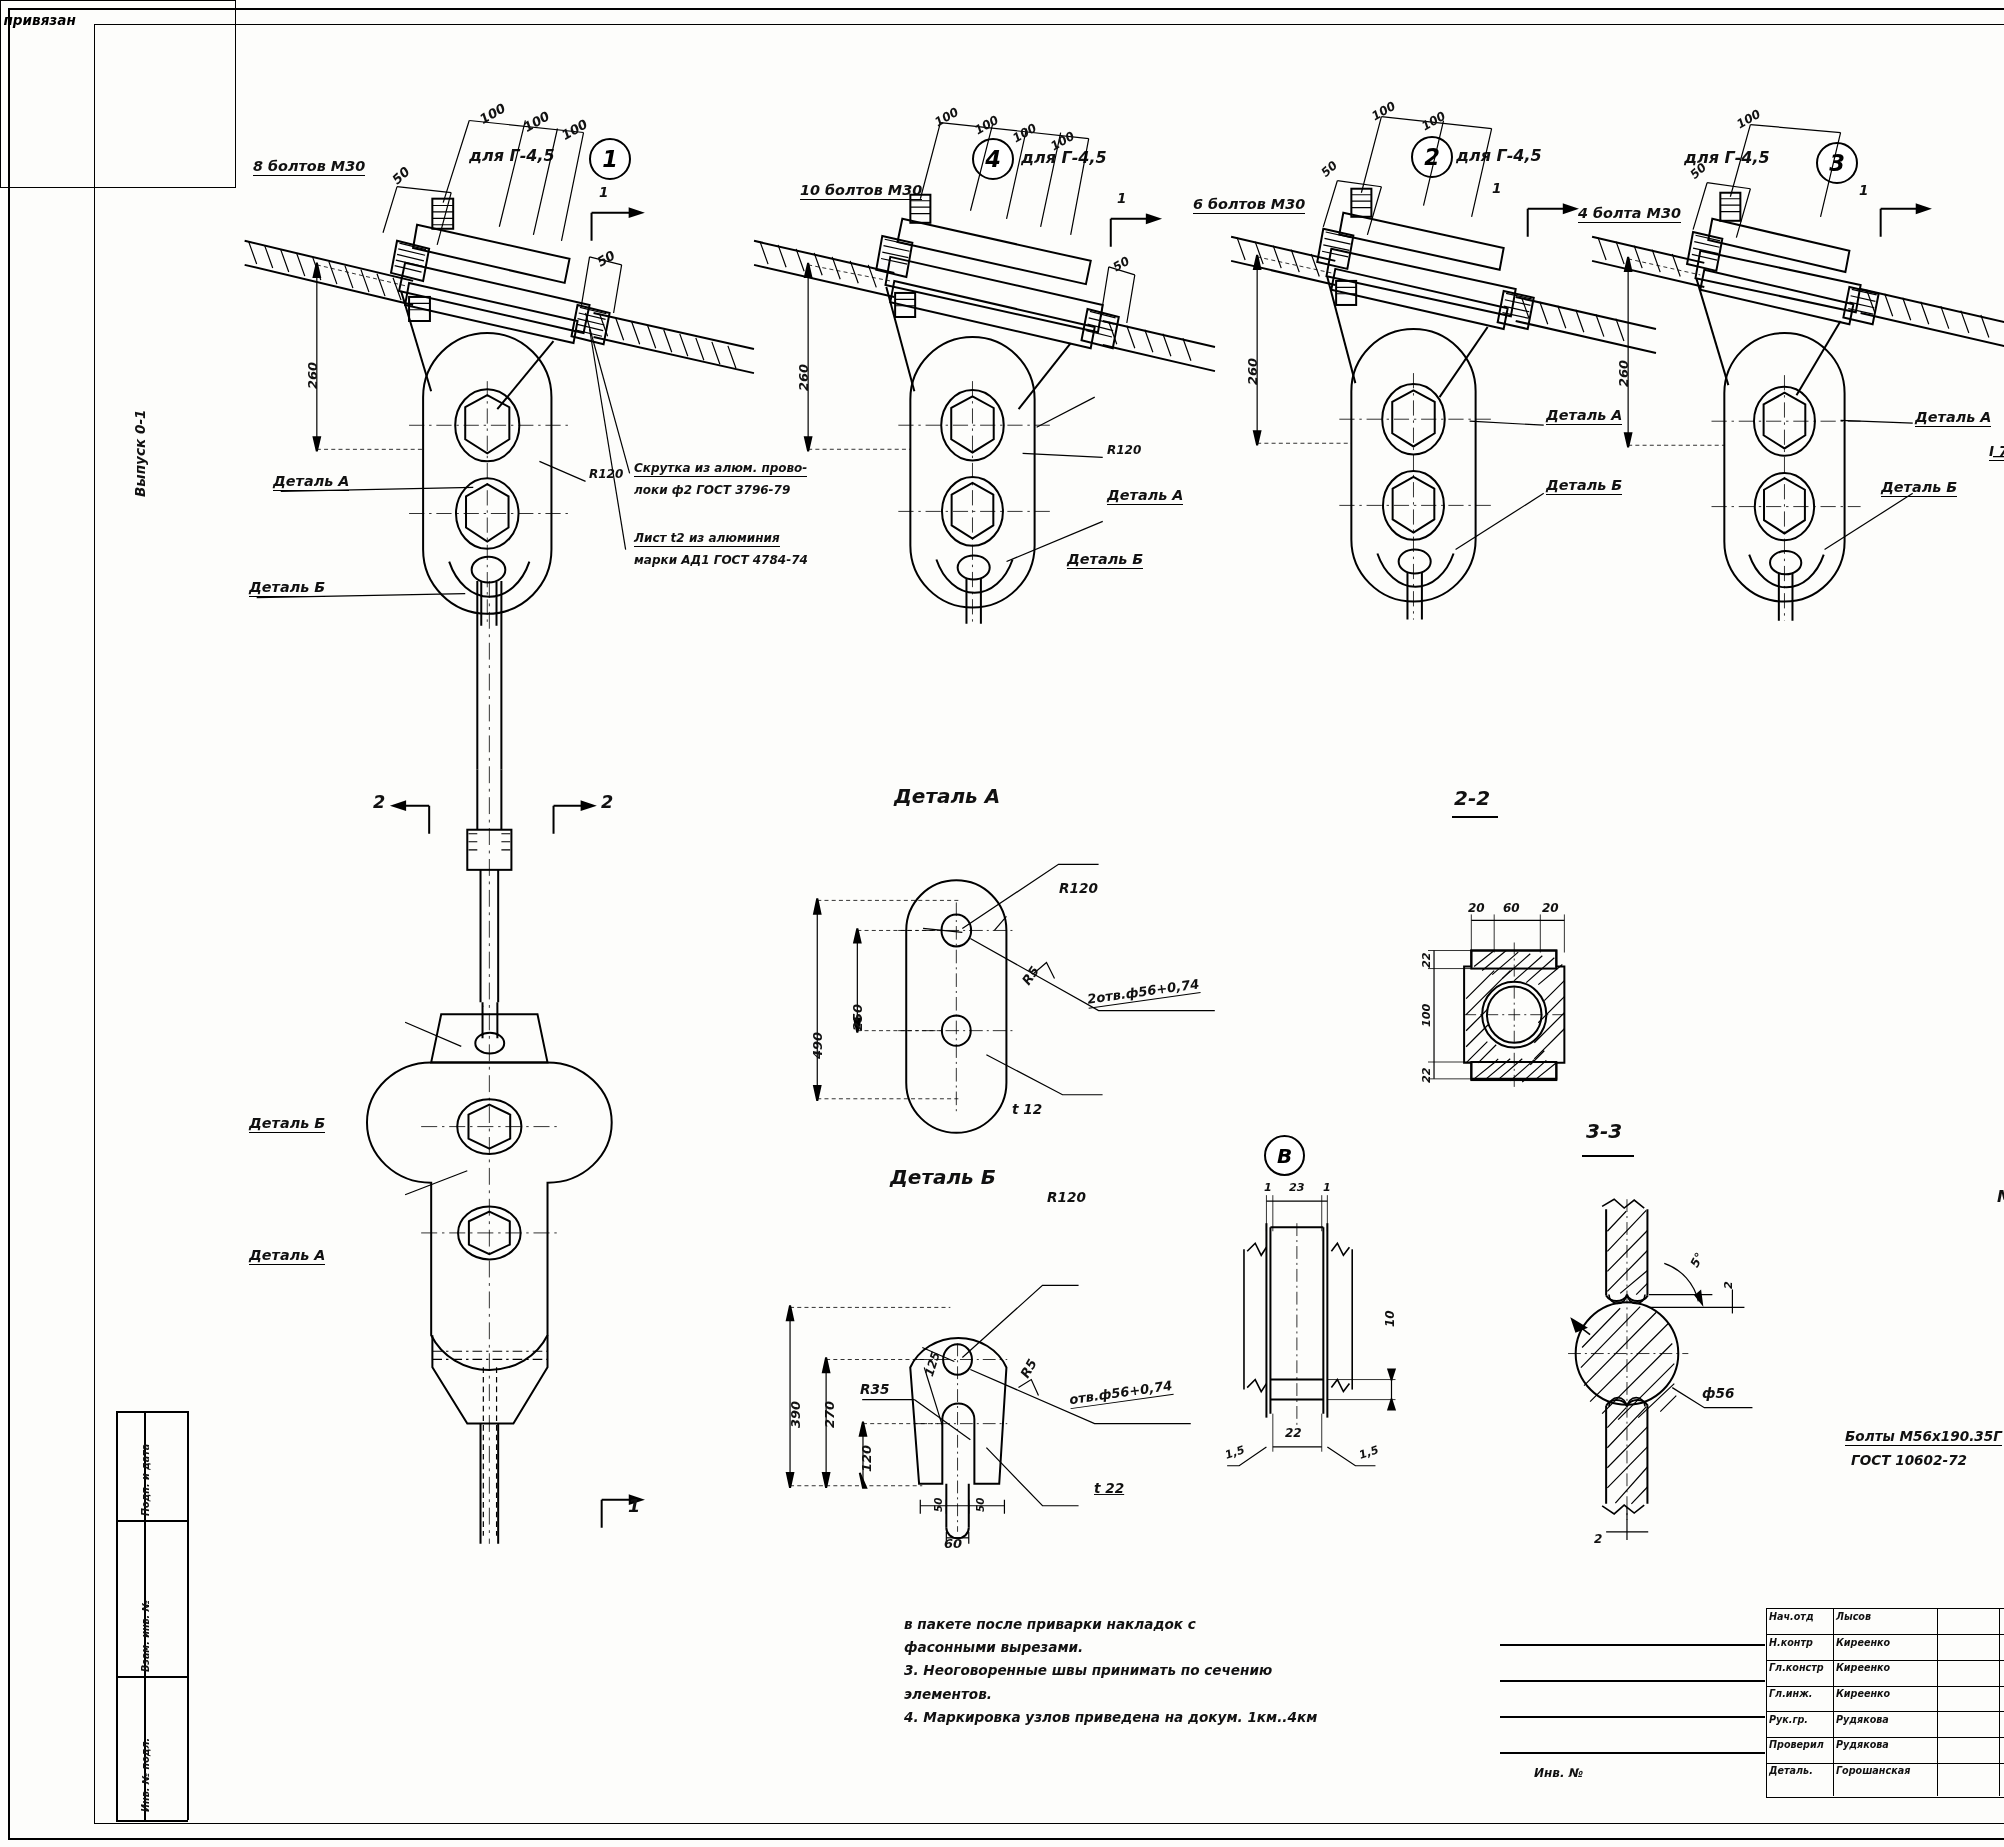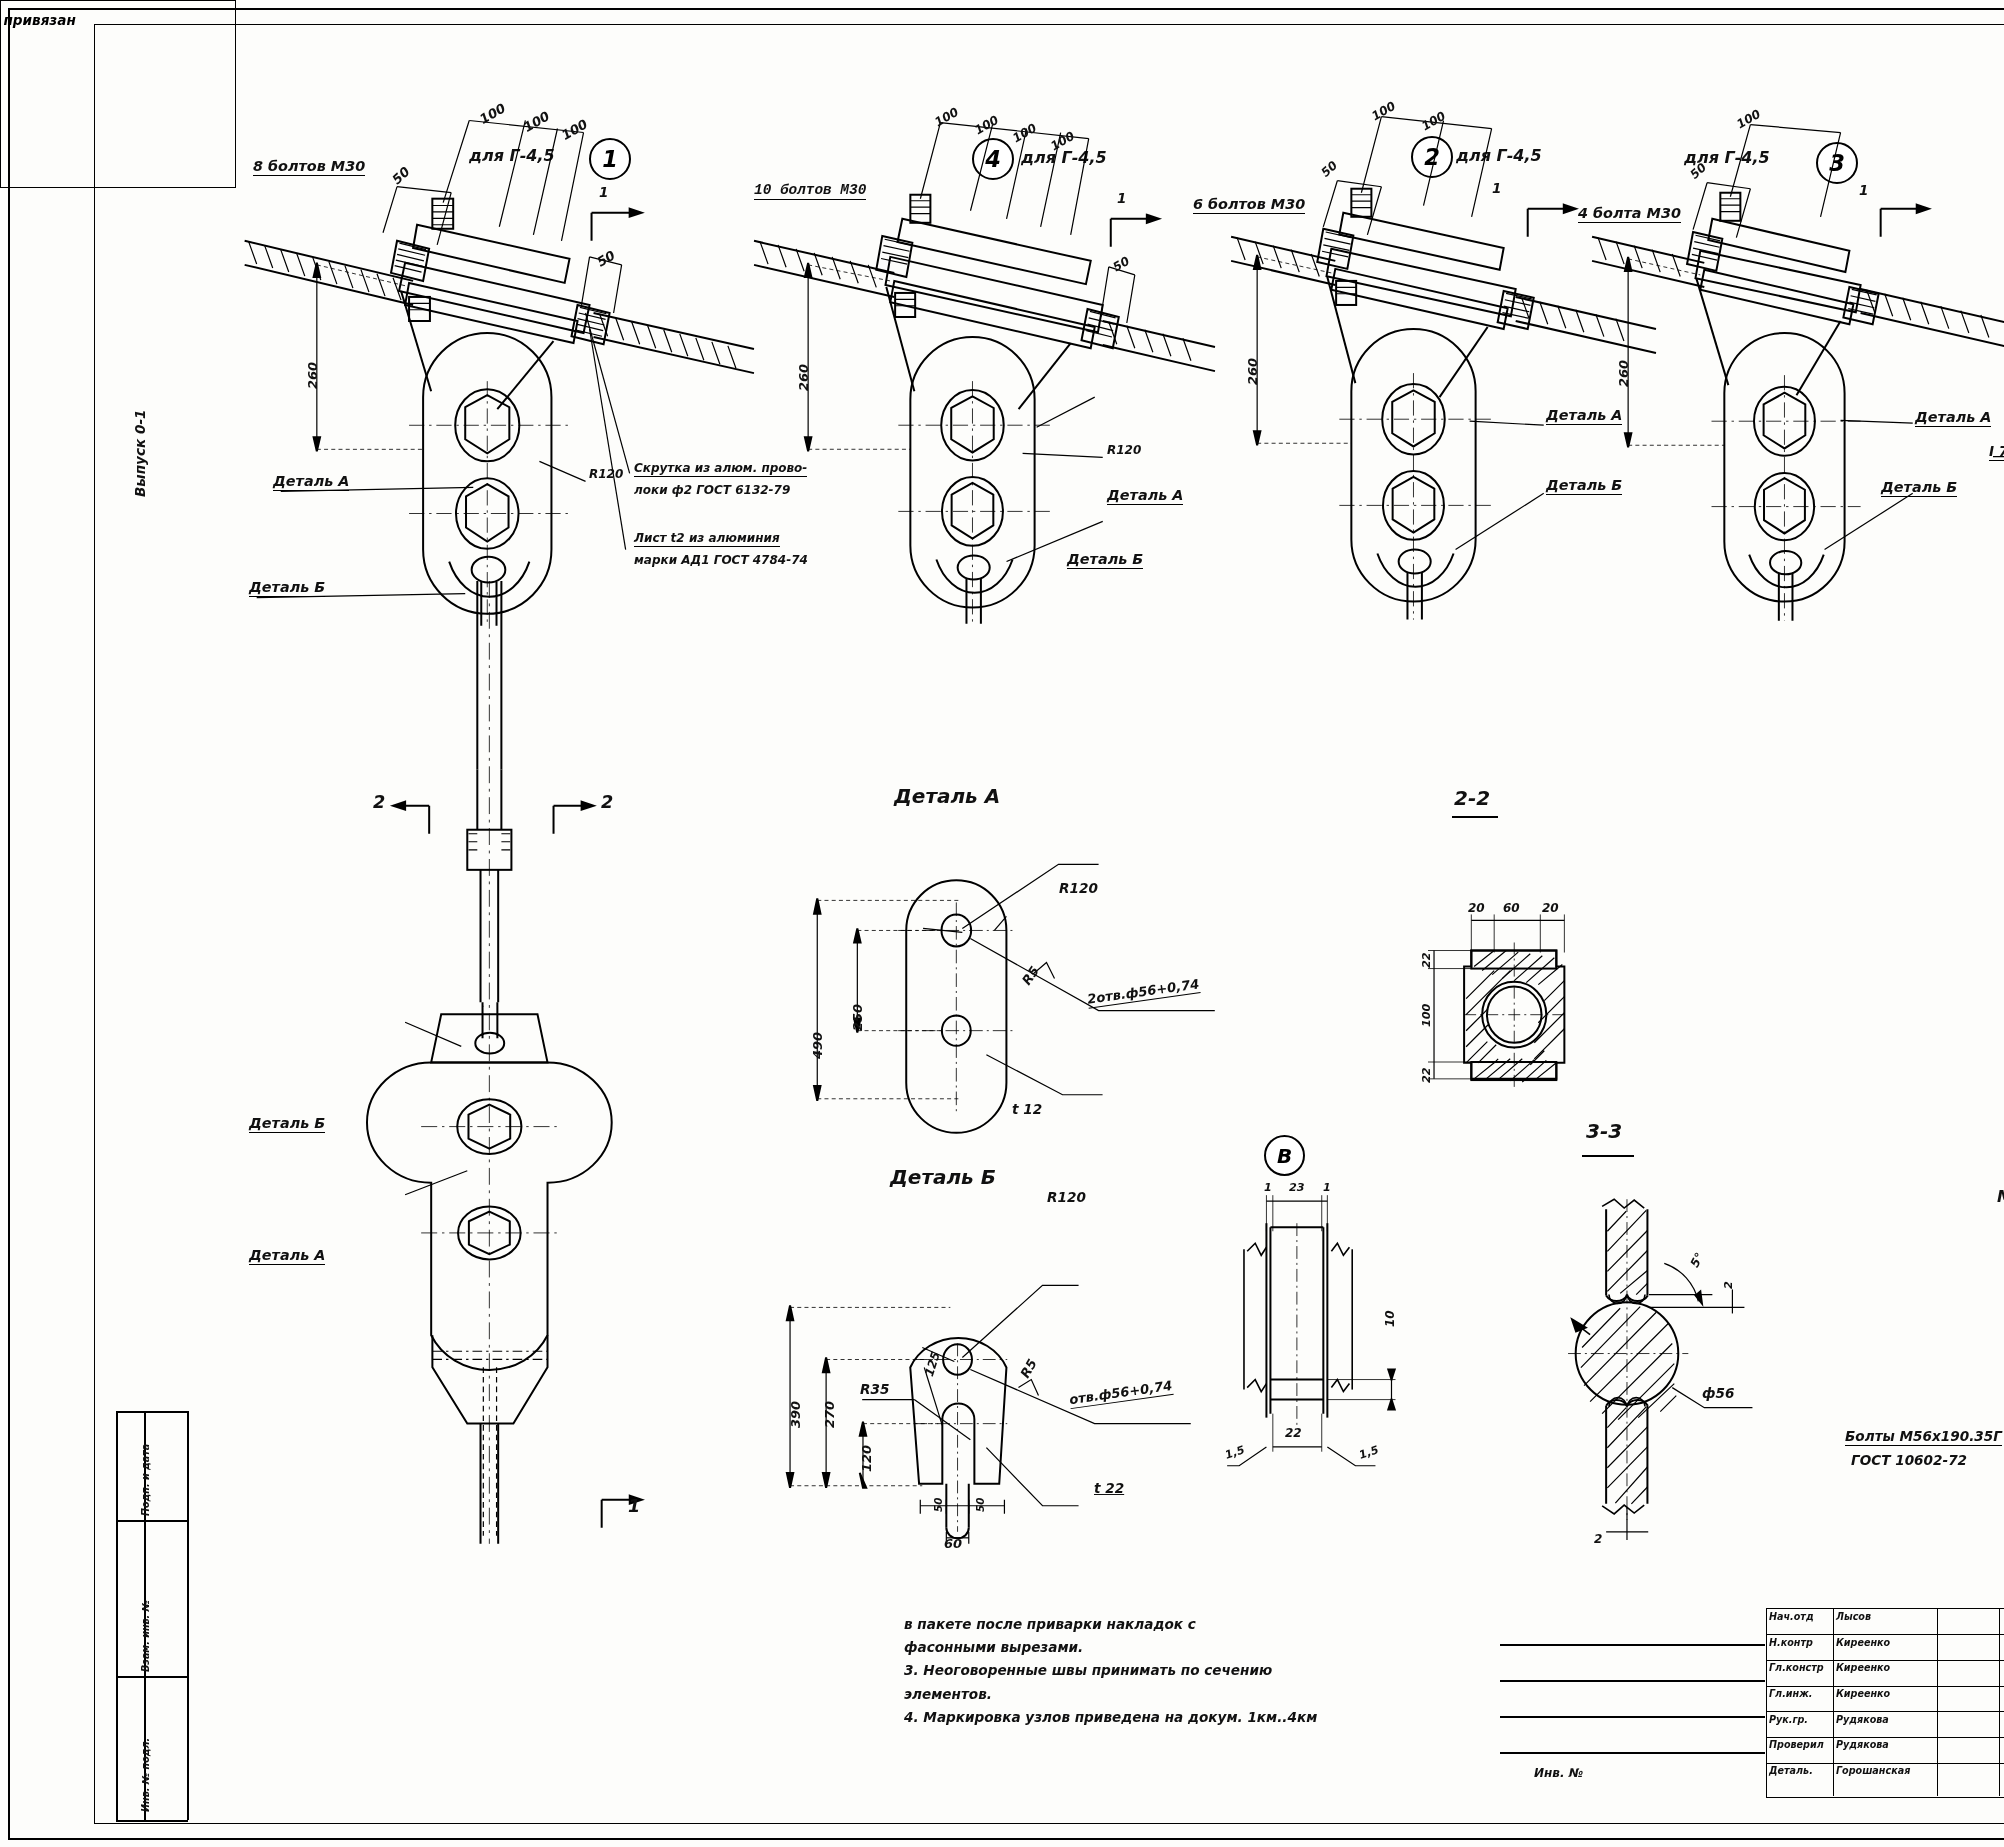--- a/index.html
+++ b/index.html
@@ -137,27 +137,27 @@
   <div class="txt t32" style="left:479px;top:106px;transform:rotate(-30deg);">100</div>
   <div class="txt t32" style="left:523px;top:114px;transform:rotate(-30deg);">100</div>
   <div class="txt t32" style="left:561px;top:122px;transform:rotate(-30deg);">100</div>
   <div class="txt t32" style="left:597px;top:251px;transform:rotate(-30deg);">50</div>
   <div class="txt t34" style="left:599px;top:184px;">1</div>
   <div class="txt t32 rot90" style="left:305px;top:389px;">260</div>
   <div class="txt t36 und" style="left:273px;top:473px;">Деталь А</div>
   <div class="txt t36 und" style="left:249px;top:579px;">Деталь Б</div>
   <div class="txt t30" style="left:589px;top:467px;">R120</div>
   <div class="txt t30 und" style="left:634px;top:461px;">Скрутка из алюм. прово-</div>
-  <div class="txt t30" style="left:634px;top:483px;">локи ф2 ГОСТ 6132-79</div>
+  <div class="txt t30" style="left:634px;top:483px;">локи ф2 ГОСТ 3796-79</div>
   <div class="txt t30 und" style="left:634px;top:531px;">Лист t2 из алюминия</div>
   <div class="txt t30" style="left:634px;top:553px;">марки АД1 ГОСТ 4784-74</div>
 
   <div class="circnum t56" style="left:972px;top:138px;width:38px;height:38px;">4</div>
   <div class="txt t40" style="left:1021px;top:148px;">для Г-4,5</div>
-  <div class="txt t36 und" style="left:754px;top:182px;font-family:Liberation Mono, monospace;">10 болтов М30</div>
+  <div class="txt t36 und" style="left:800px;top:182px;">10 болтов М30</div>
 
   <svg style="left:742px;top:0;width:481px;height:642px;" viewBox="0 0 1200 1600">
     <g fill="none" stroke="#000" stroke-width="5">
       <path d="M 30 600 L 380 680"></path>
       <path d="M 30 660 L 380 740"></path>
       <path d="M 45 602 L 65 658 M 90 610 L 110 666 M 135 620 L 155 676 M 180 630 L 200 686 M 225 640 L 245 696 M 270 650 L 290 706 M 315 660 L 335 716" stroke-width="3"></path>
       <path d="M 900 800 L 1180 865"></path>
       <path d="M 900 860 L 1180 925"></path>
       <path d="M 915 802 L 935 858 M 960 812 L 980 868 M 1005 822 L 1025 878 M 1050 832 L 1070 888 M 1100 843 L 1120 899" stroke-width="3"></path>
       <path d="M 370 640 L 900 760 L 888 828 L 358 710 Z"></path>

